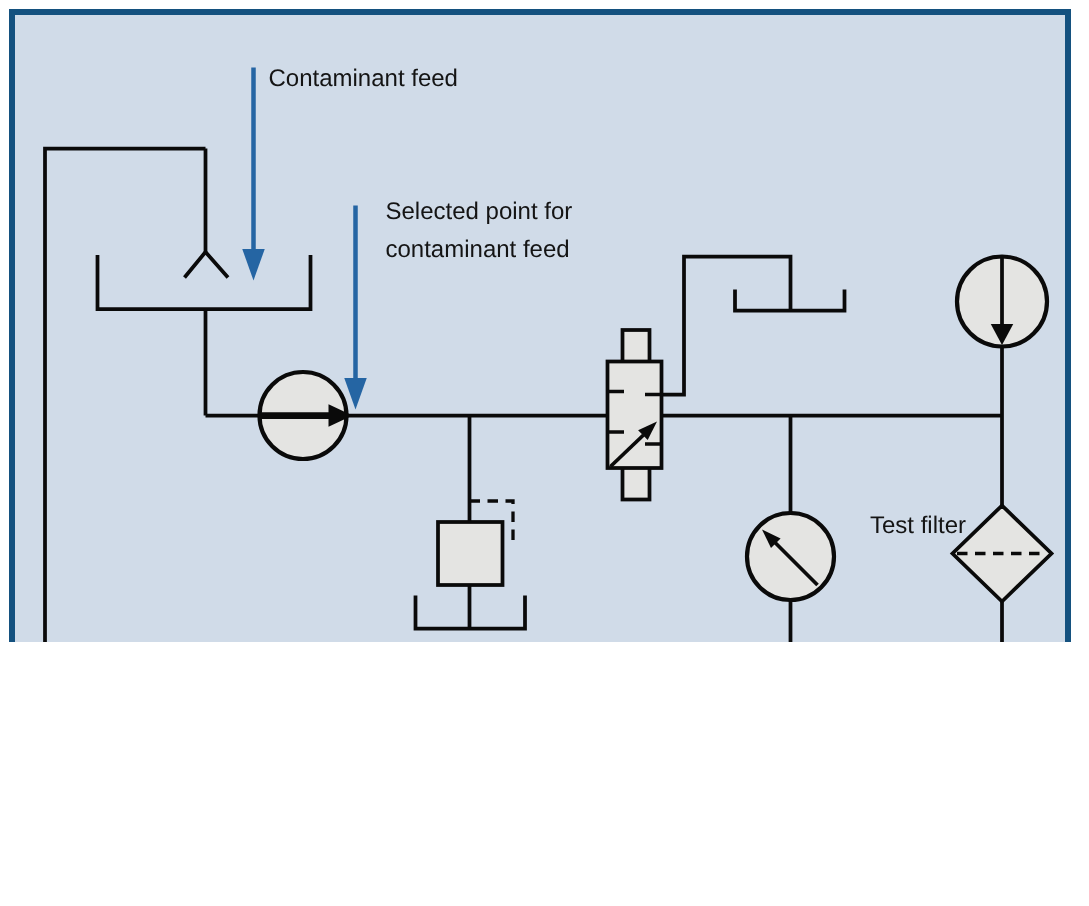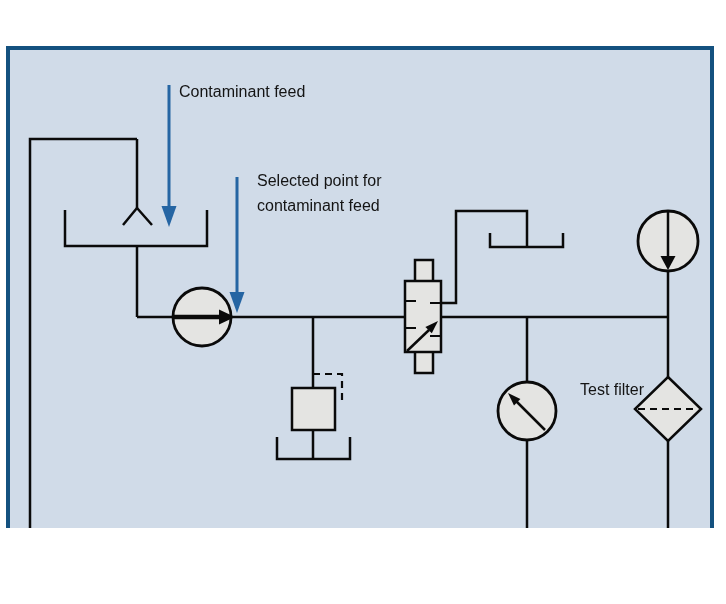--- a/index.html
+++ b/index.html
@@ -1,17 +1,17 @@
 <!DOCTYPE html>
 <html style="--page-background: #ffffff; --panel-background: #d0dbe8; --panel-border: #14517f; --line: #0a0a0a; --component-fill: #e4e4e2; --arrow-blue: #2565a3; --text: #141414;"><head>
 <meta charset="utf-8">
 <style>
   html,body { margin:0; padding:0; background:var(--page-background,#fff); }
-  .stage { position:relative; width:726px; height:488px; background:var(--page-background,#fff);
-           font-family:"Liberation Sans", sans-serif;margin-top:40px; }
+  .stage { position:relative; width:726px; height:428px; background:var(--page-background,#fff);
+           font-family:"Liberation Sans", sans-serif; }
   svg { display:block; }
   .panel { fill:var(--panel-background,#d0dbe8); stroke:var(--panel-border,#14517f); stroke-width:4; }
   .pline { stroke:var(--line,#0a0a0a); stroke-width:2.5; fill:none; }
   .pline-thin { stroke:var(--line,#0a0a0a); stroke-width:2.2; fill:none; }
   .dashed { stroke-dasharray:7 5; }
   .shape { fill:var(--component-fill,#e4e4e2); stroke:var(--line,#0a0a0a); stroke-width:2.8; }
   .shape-sq { fill:var(--component-fill,#e4e4e2); stroke:var(--line,#0a0a0a); stroke-width:2.5; }
   .thick { stroke:var(--line,#0a0a0a); stroke-width:4.5; fill:none; }
   .head { fill:var(--line,#0a0a0a); stroke:none; }
   .blue { stroke:var(--arrow-blue,#2565a3); stroke-width:3; fill:none; }

